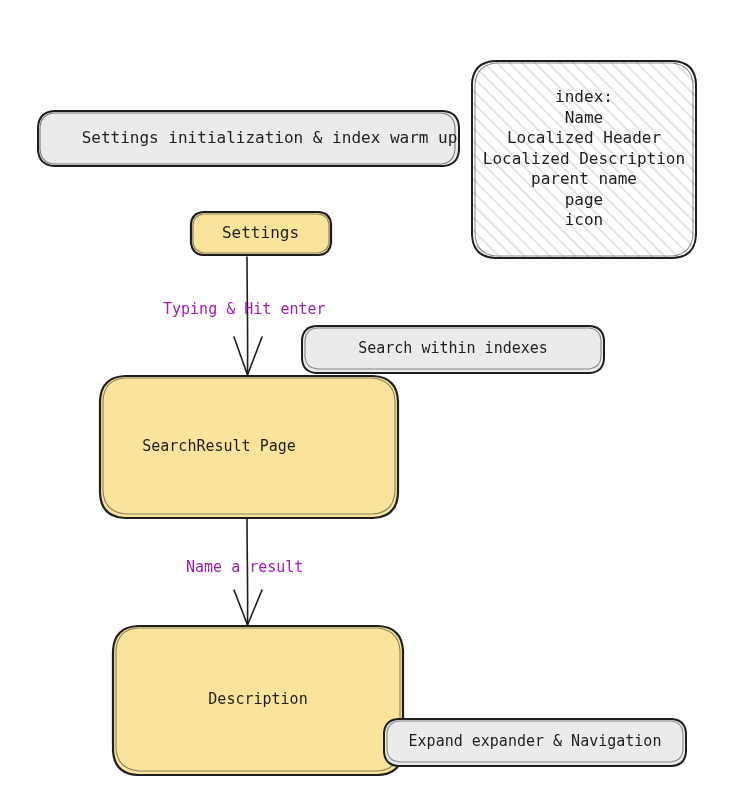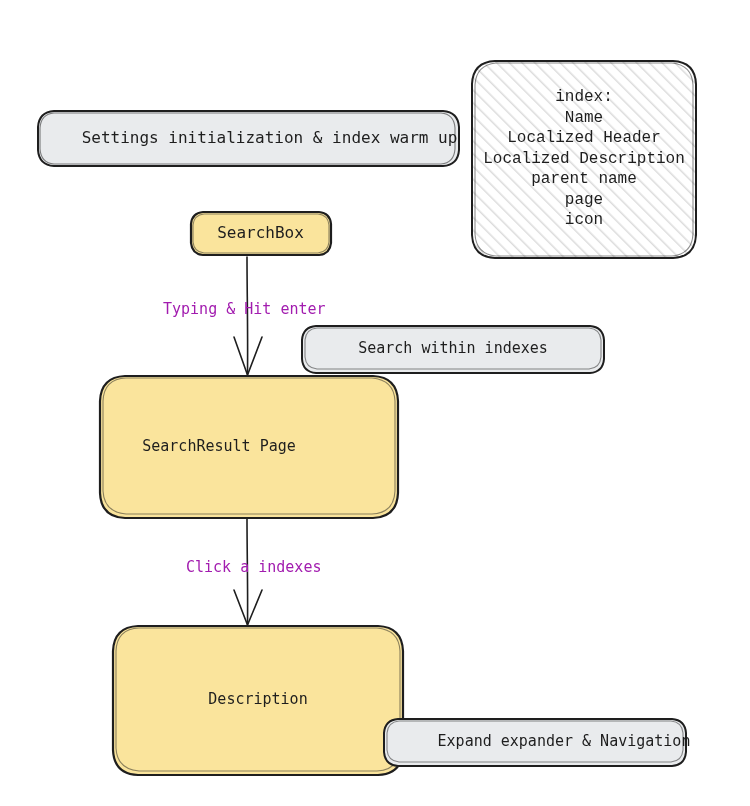--- a/index.html
+++ b/index.html
@@ -103,33 +103,33 @@
   </g>
 
   <g>
     <path d="M398 719 h274 q13 1 14 14 v19 q-1 13 -14 14 h-274 q-13 -1 -14 -14 v-19 q1 -13 14 -14 z" fill="#e9ebed" stroke="#1e1e1e" stroke-width="2" stroke-linejoin="round" stroke-linecap="round"></path>
     <path d="M399 721 h272 q11 1 12 12 v17 q-1 11 -12 12 h-272 q-11 -1 -12 -12 v-17 q1 -11 12 -12" fill="none" stroke="#1e1e1e" stroke-width="1.1" stroke-linecap="round" opacity="0.5"></path>
   </g>
 </svg>
 
 <div class="node-label lbl-16" style="left:38px; top:110px; width:463px; height:56px;">Settings initialization &amp; index warm up</div>
 
-<div class="node-label lbl-16" style="left:472px; top:60px; width:224px; height:198px;font-family:Liberation Mono, monospace;">index:
+<div class="node-label lbl-16" style="left:472px; top:60px; width:224px; height:198px;">index:
 Name
 Localized Header
 Localized Description
 parent name
 page
 icon</div>
 
-<div class="node-label lbl-16" style="left:191px; top:211px; width:139px; height:45px;">SearchBox</div>
+<div class="node-label lbl-16" style="left:191px; top:211px; width:139px; height:45px;">Settings</div>
 
 <div class="node-label lbl-15" style="left:302px; top:325px; width:302px; height:47px;">Search within indexes</div>
 
 <div class="node-label lbl-15" style="left:100px; top:375px; width:238px; height:143px;">SearchResult Page</div>
 
 <div class="node-label lbl-15" style="left:113px; top:625px; width:290px; height:150px;">Description</div>
 
-<div class="node-label lbl-15" style="left:384px; top:718px; width:302px; height:47px;margin-left:29px;">Expand expander &amp; Navigation</div>
+<div class="node-label lbl-15" style="left:384px; top:718px; width:302px; height:47px;">Expand expander &amp; Navigation</div>
 
 <div class="edge-label" style="left:163px; top:300px;">Typing &amp; Hit enter</div>
 
-<div class="edge-label" style="left:186px; top:558px;">Click a indexes</div>
+<div class="edge-label" style="left:186px; top:558px;">Name a result</div>
 
 </body></html>

